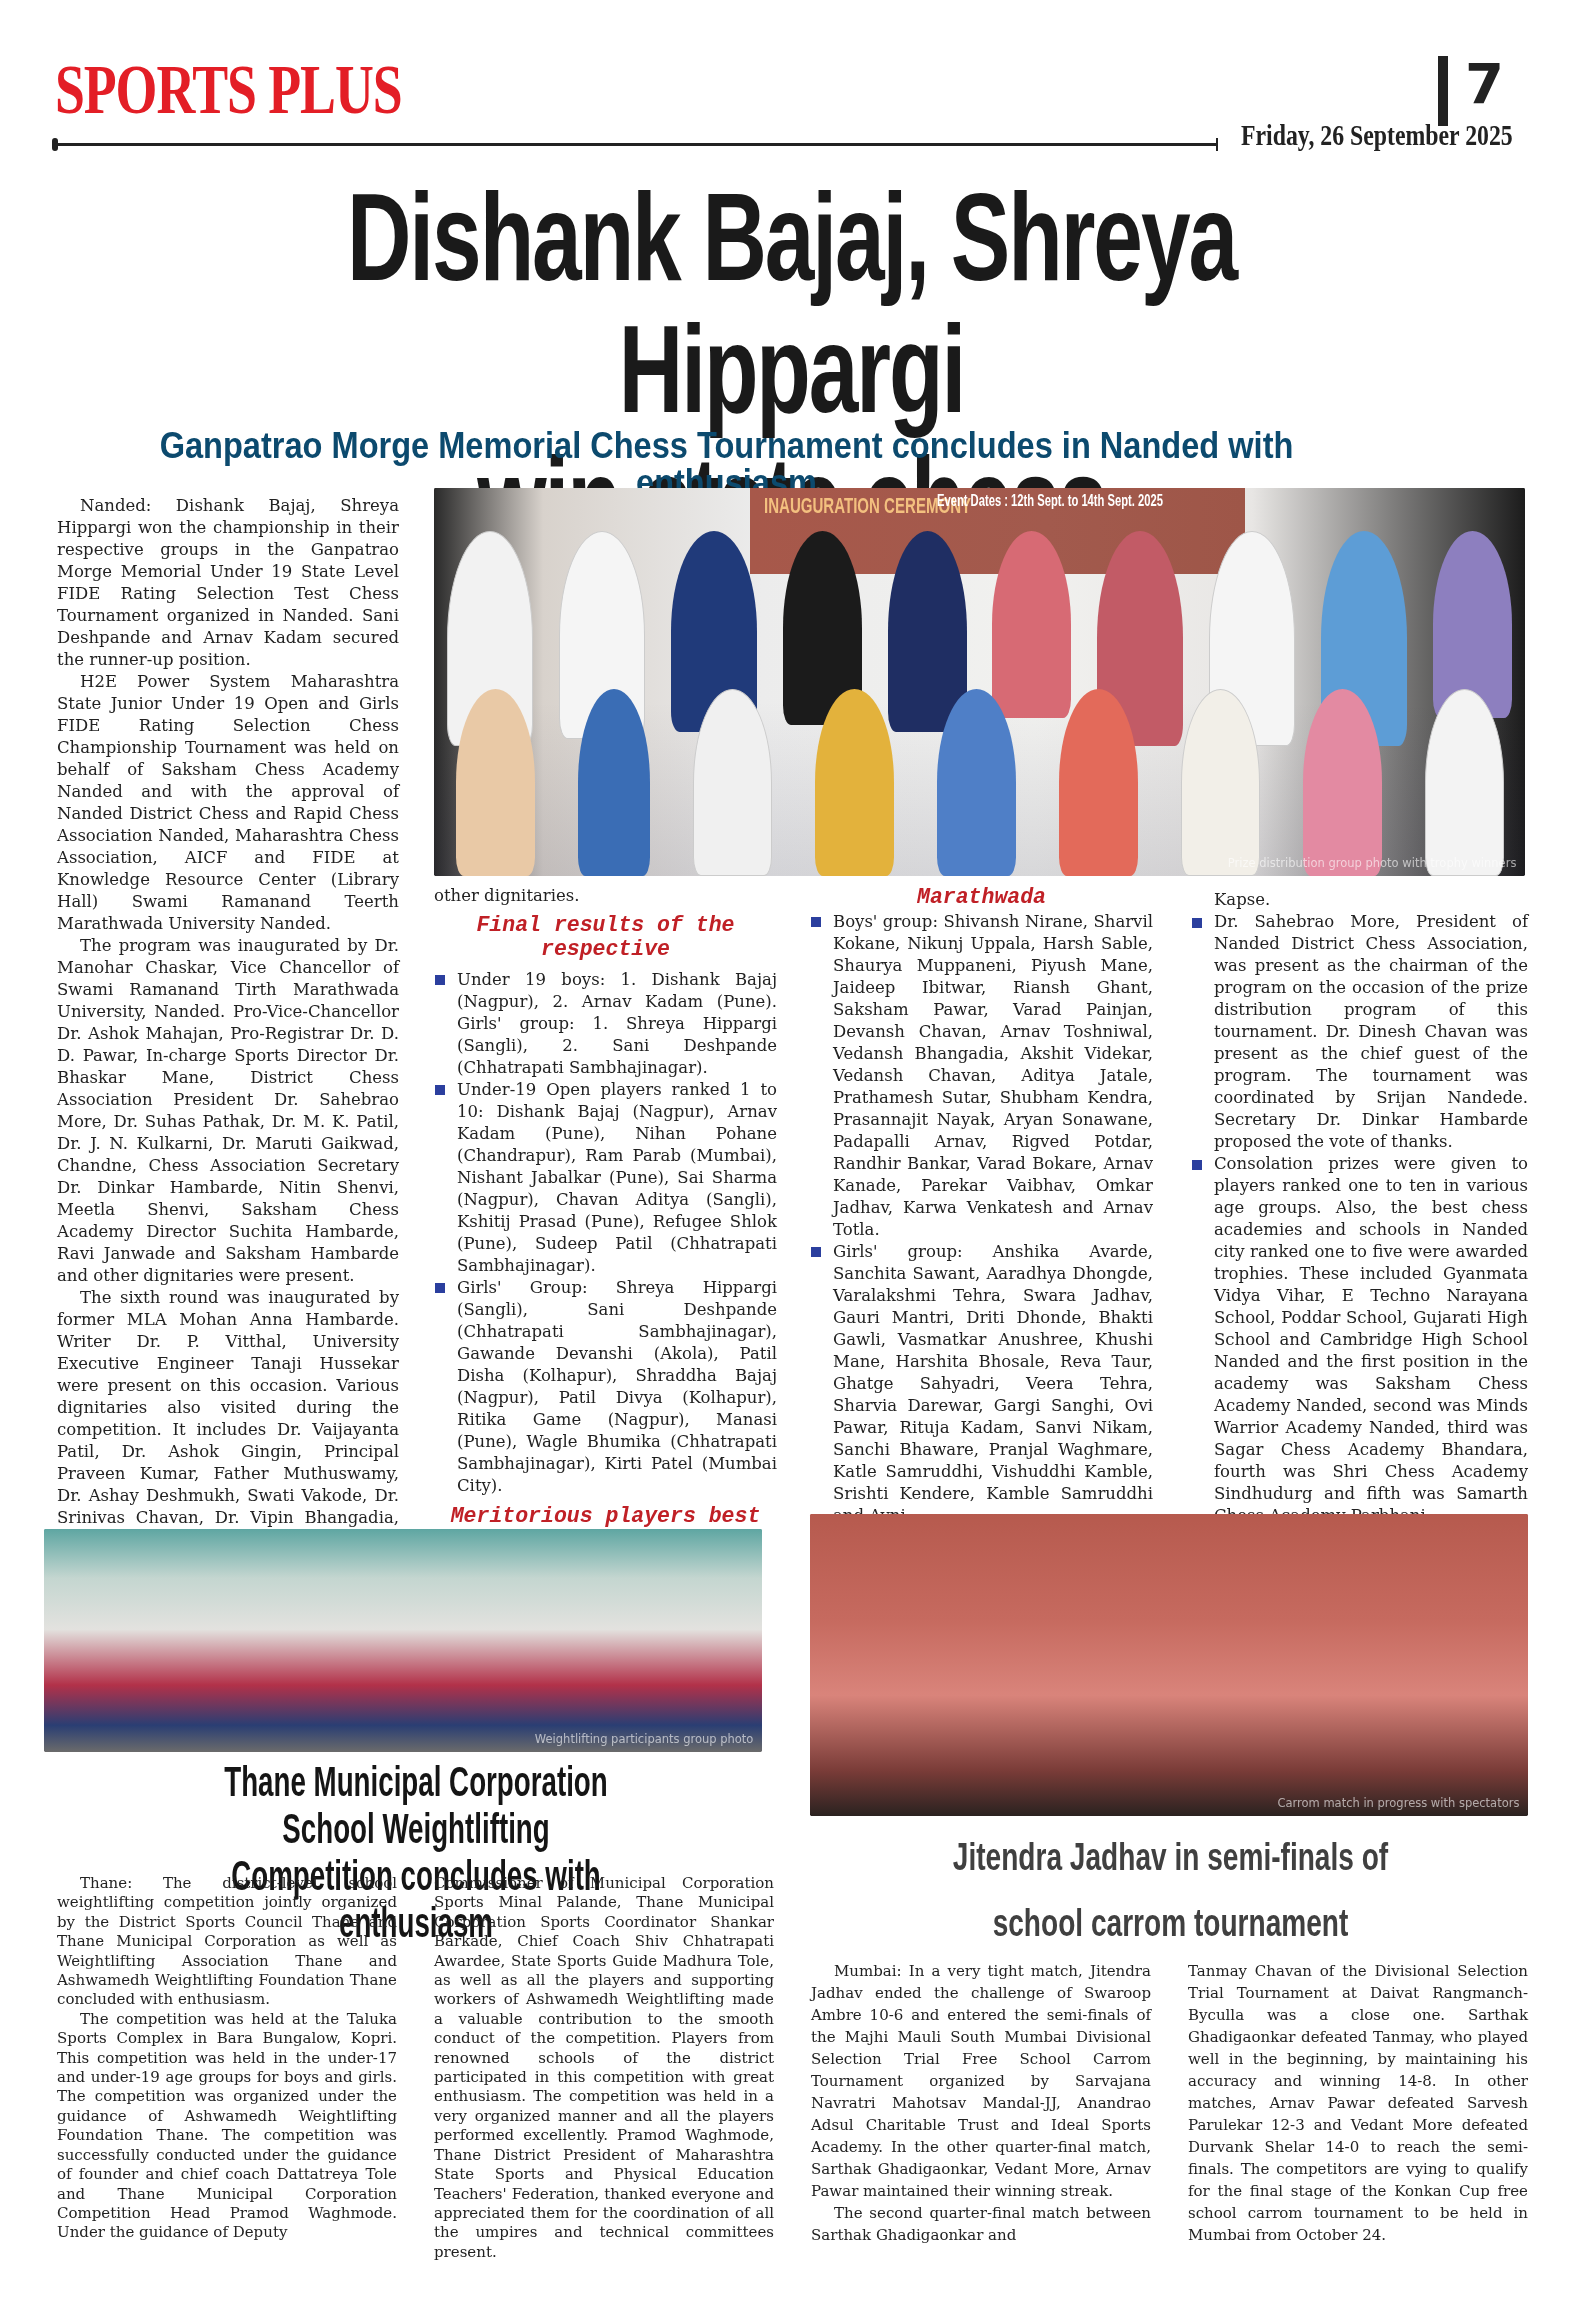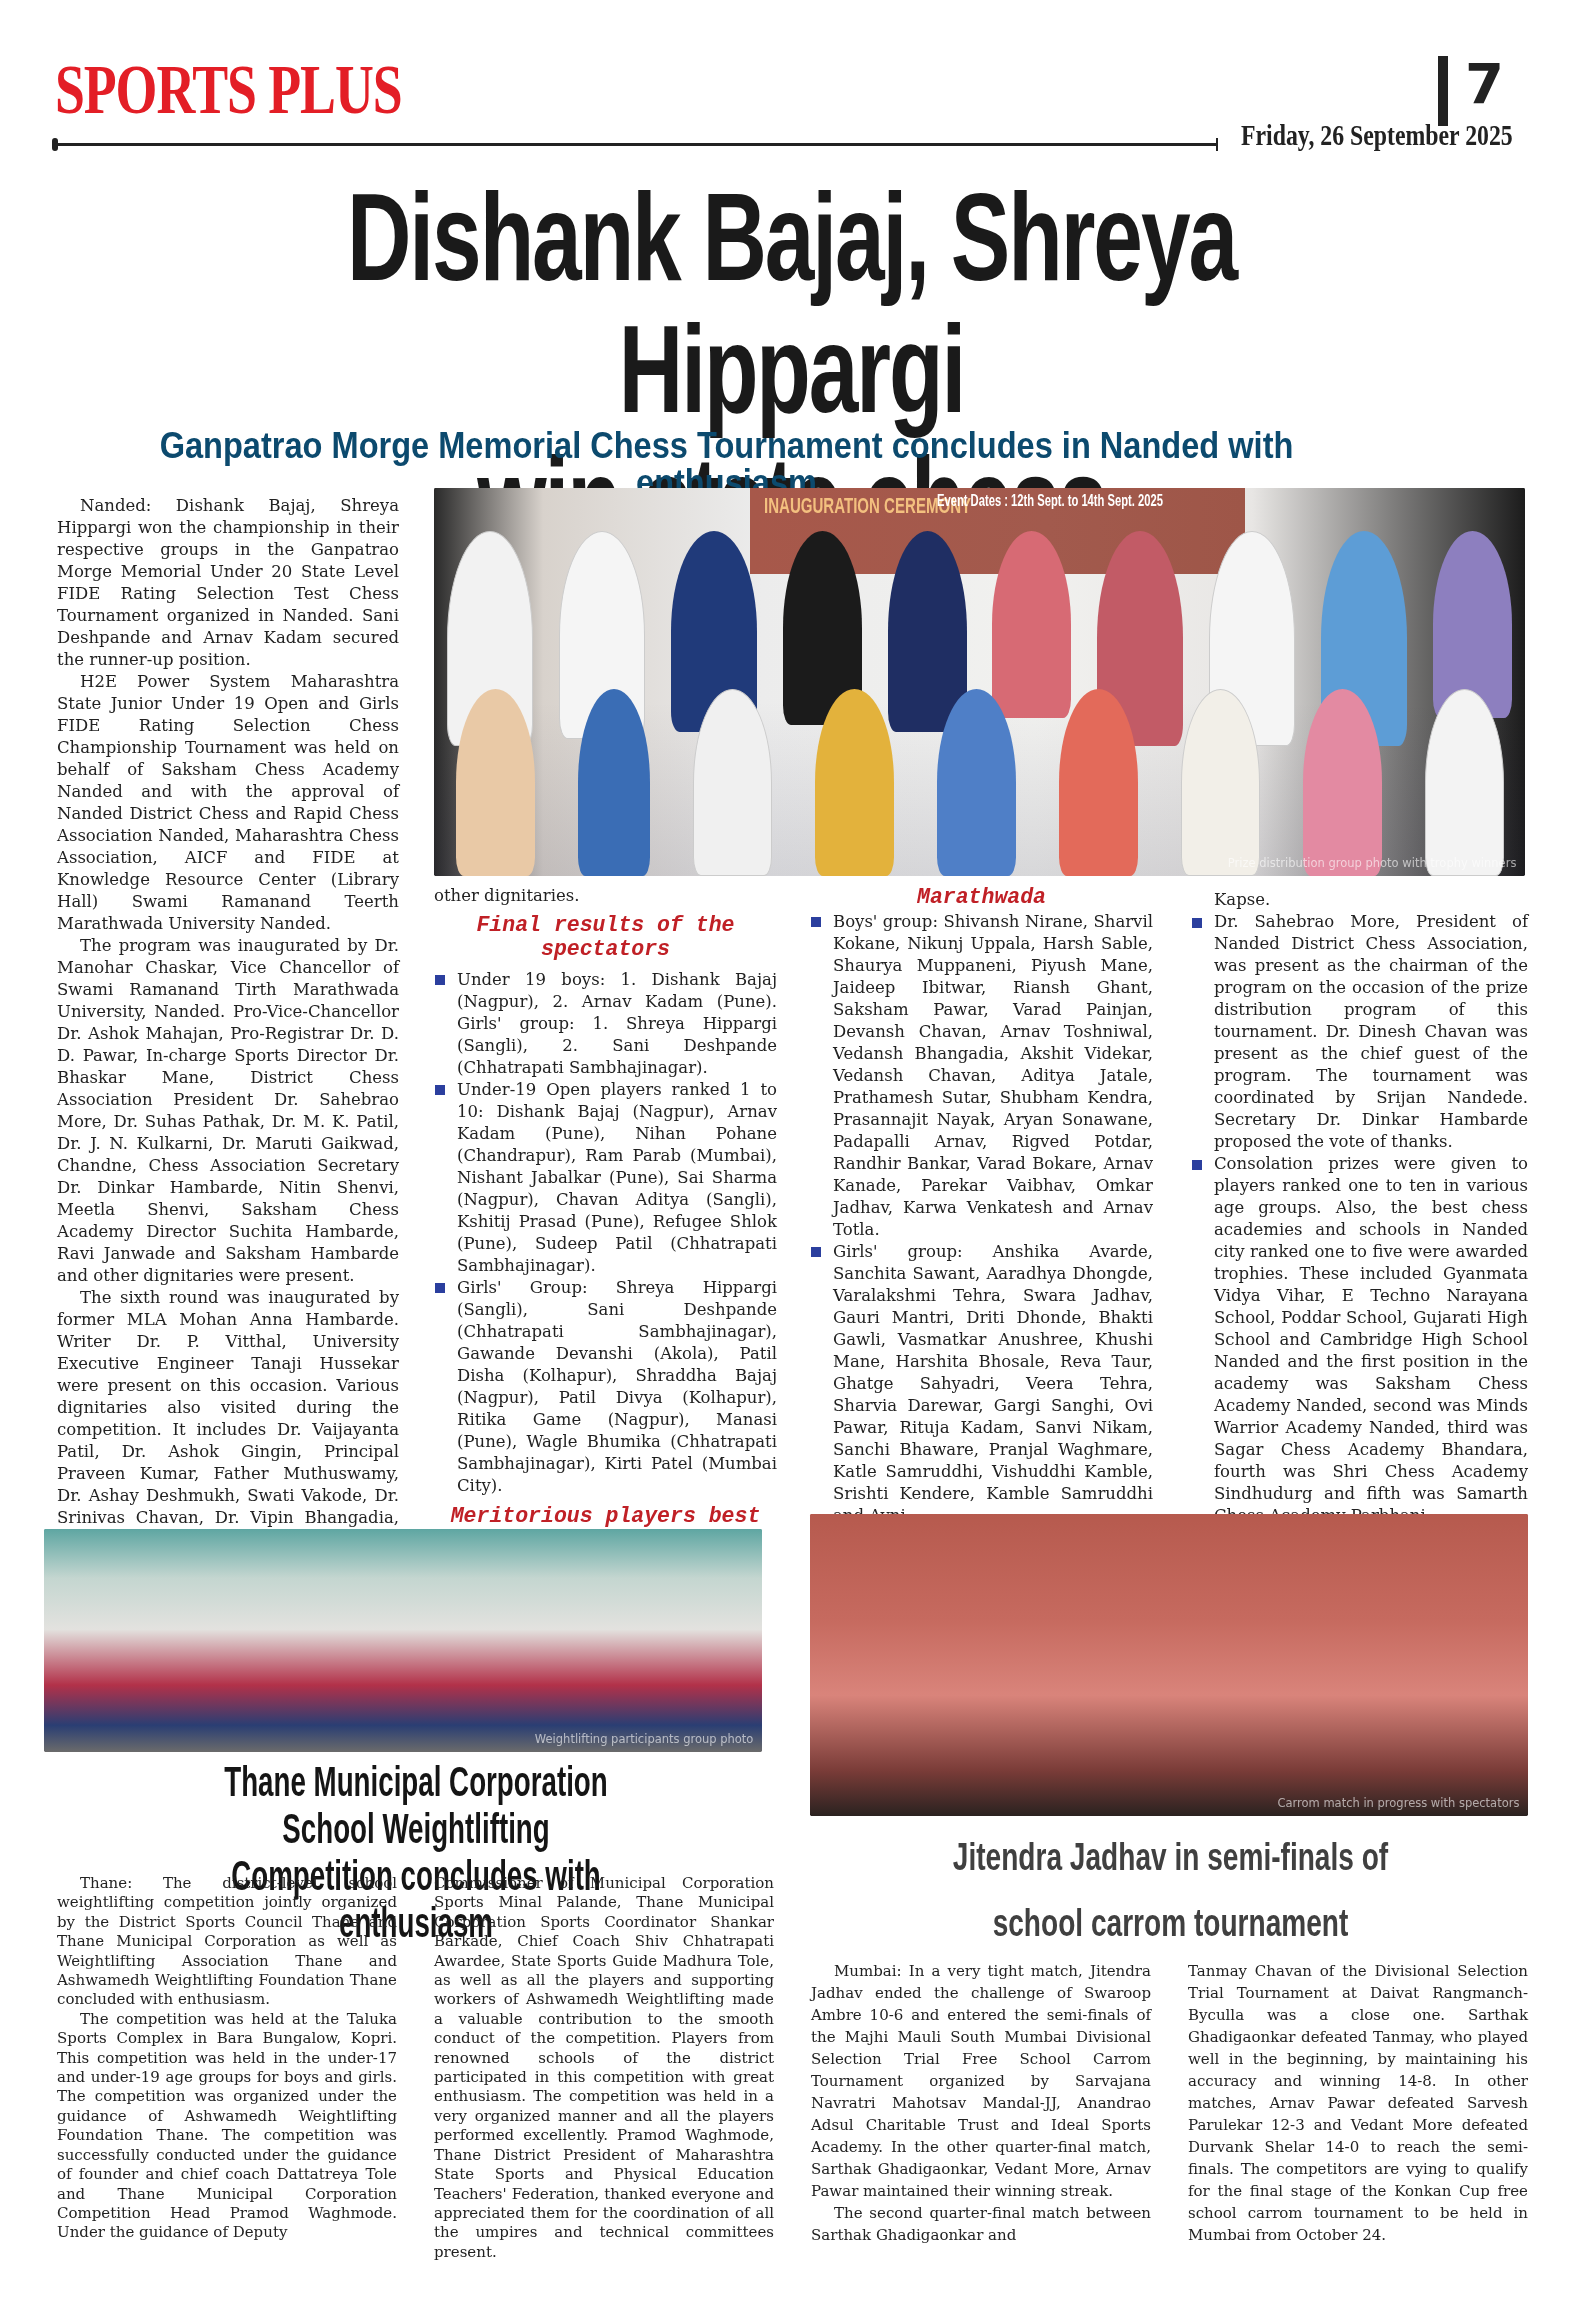--- a/index.html
+++ b/index.html
@@ -118,21 +118,21 @@
 <div class="abs page-num">7</div>
 <div class="abs date">Friday, 26 September 2025</div>
 
 <h1 class="abs headline">
   <span class="line">Dishank Bajaj, Shreya Hippargi</span>
   <span class="line">win state chess championship</span>
 </h1>
 <h2 class="abs deck"><span>Ganpatrao Morge Memorial Chess Tournament concludes in Nanded with enthusiasm</span></h2>
 
 <div class="abs col" style="left:57px; top:495px; width:342px;">
-  <p>Nanded: Dishank Bajaj, Shreya Hippargi won the championship in their respective groups in the Ganpatrao Morge Memorial Under 20 State Level FIDE Rating Selection Test Chess Tournament organized in Nanded. Sani Deshpande and Arnav Kadam secured the runner-up position.</p>
+  <p>Nanded: Dishank Bajaj, Shreya Hippargi won the championship in their respective groups in the Ganpatrao Morge Memorial Under 19 State Level FIDE Rating Selection Test Chess Tournament organized in Nanded. Sani Deshpande and Arnav Kadam secured the runner-up position.</p>
   <p>H2E Power System Maharashtra State Junior Under 19 Open and Girls FIDE Rating Selection Chess Championship Tournament was held on behalf of Saksham Chess Academy Nanded and with the approval of Nanded District Chess and Rapid Chess Association Nanded, Maharashtra Chess Association, AICF and FIDE at Knowledge Resource Center (Library Hall) Swami Ramanand Teerth Marathwada University Nanded.</p>
   <p>The program was inaugurated by Dr. Manohar Chaskar, Vice Chancellor of Swami Ramanand Tirth Marathwada University, Nanded. Pro-Vice-Chancellor Dr. Ashok Mahajan, Pro-Registrar Dr. D. D. Pawar, In-charge Sports Director Dr. Bhaskar Mane, District Chess Association President Dr. Sahebrao More, Dr. Suhas Pathak, Dr. M. K. Patil, Dr. J. N. Kulkarni, Dr. Maruti Gaikwad, Chandne, Chess Association Secretary Dr. Dinkar Hambarde, Nitin Shenvi, Meetla Shenvi, Saksham Chess Academy Director Suchita Hambarde, Ravi Janwade and Saksham Hambarde and other dignitaries were present.</p>
   <p>The sixth round was inaugurated by former MLA Mohan Anna Hambarde. Writer Dr. P. Vitthal, University Executive Engineer Tanaji Hussekar were present on this occasion. Various dignitaries also visited during the competition. It includes Dr. Vaijayanta Patil, Dr. Ashok Gingin, Principal Praveen Kumar, Father Muthuswamy, Dr. Ashay Deshmukh, Swati Vakode, Dr. Srinivas Chavan, Dr. Vipin Bhangadia, Gajanan Pawde and</p>
 </div>
 
 <div class="abs photo photo-chess">
   <div class="chess-banner">
     <div class="b1">INAUGURATION CEREMONY</div>
     <div class="b2">Event Dates : 12th Sept. to 14th Sept. 2025</div>
   </div>
@@ -157,21 +157,21 @@
     <div class="person" style="width:79px;height:187px;background:#e36a5a;"></div>
     <div class="person" style="width:79px;height:187px;background:#f2efe8;border:1.4px solid #ccc;"></div>
     <div class="person" style="width:79px;height:187px;background:#e38aa2;"></div>
     <div class="person" style="width:79px;height:187px;background:#f3f3f3;border:1.4px solid #ccc;"></div>
   </div>
   <span class="photo-label">Prize distribution group photo with trophy winners</span>
 </div>
 
 <div class="abs col" style="left:434px; top:885px; width:343px;">
   <p class="noindent">other dignitaries.</p>
-  <div class="sub-head" style="margin:5.7px 0 7.2px;">Final results of the spectators</div>
+  <div class="sub-head" style="margin:5.7px 0 7.2px;">Final results of the respective</div>
   <div class="bullet">Under 19 boys: 1. Dishank Bajaj (Nagpur), 2. Arnav Kadam (Pune). Girls' group: 1. Shreya Hippargi (Sangli), 2. Sani Deshpande (Chhatrapati Sambhajinagar).</div>
   <div class="bullet">Under-19 Open players ranked 1 to 10: Dishank Bajaj (Nagpur), Arnav Kadam (Pune), Nihan Pohane (Chandrapur), Ram Parab (Mumbai), Nishant Jabalkar (Pune), Sai Sharma (Nagpur), Chavan Aditya (Sangli), Kshitij Prasad (Pune), Refugee Shlok (Pune), Sudeep Patil (Chhatrapati Sambhajinagar).</div>
   <div class="bullet">Girls' Group: Shreya Hippargi (Sangli), Sani Deshpande (Chhatrapati Sambhajinagar), Gawande Devanshi (Akola), Patil Disha (Kolhapur), Shraddha Bajaj (Nagpur), Patil Divya (Kolhapur), Ritika Game (Nagpur), Manasi (Pune), Wagle Bhumika (Chhatrapati Sambhajinagar), Kirti Patel (Mumbai City).</div>
   <div class="sub-head" style="margin-top:7.2px;">Meritorious players best</div>
 </div>
 
 <div class="abs col" style="left:810px; top:885px; width:343px;">
   <div class="sub-head" style="margin-bottom:1.4px;">Marathwada</div>
   <div class="bullet">Boys' group: Shivansh Nirane, Sharvil Kokane, Nikunj Uppala, Harsh Sable, Shaurya Muppaneni, Piyush Mane, Jaideep Ibitwar, Riansh Ghant, Saksham Pawar, Varad Painjan, Devansh Chavan, Arnav Toshniwal, Vedansh Bhangadia, Akshit Videkar, Vedansh Chavan, Aditya Jatale, Prathamesh Sutar, Shubham Kendra, Prasannajit Nayak, Aryan Sonawane, Padapalli Arnav, Rigved Potdar, Randhir Bankar, Varad Bokare, Arnav Kanade, Parekar Vaibhav, Omkar Jadhav, Karwa Venkatesh and Arnav Totla.</div>
   <div class="bullet">Girls' group: Anshika Avarde, Sanchita Sawant, Aaradhya Dhongde, Varalakshmi Tehra, Swara Jadhav, Gauri Mantri, Driti Dhonde, Bhakti Gawli, Vasmatkar Anushree, Khushi Mane, Harshita Bhosale, Reva Taur, Ghatge Sahyadri, Veera Tehra, Sharvia Darewar, Gargi Sanghi, Ovi Pawar, Rituja Kadam, Sanvi Nikam, Sanchi Bhaware, Pranjal Waghmare, Katle Samruddhi, Vishuddhi Kamble, Srishti Kendere, Kamble Samruddhi and Avni</div>

